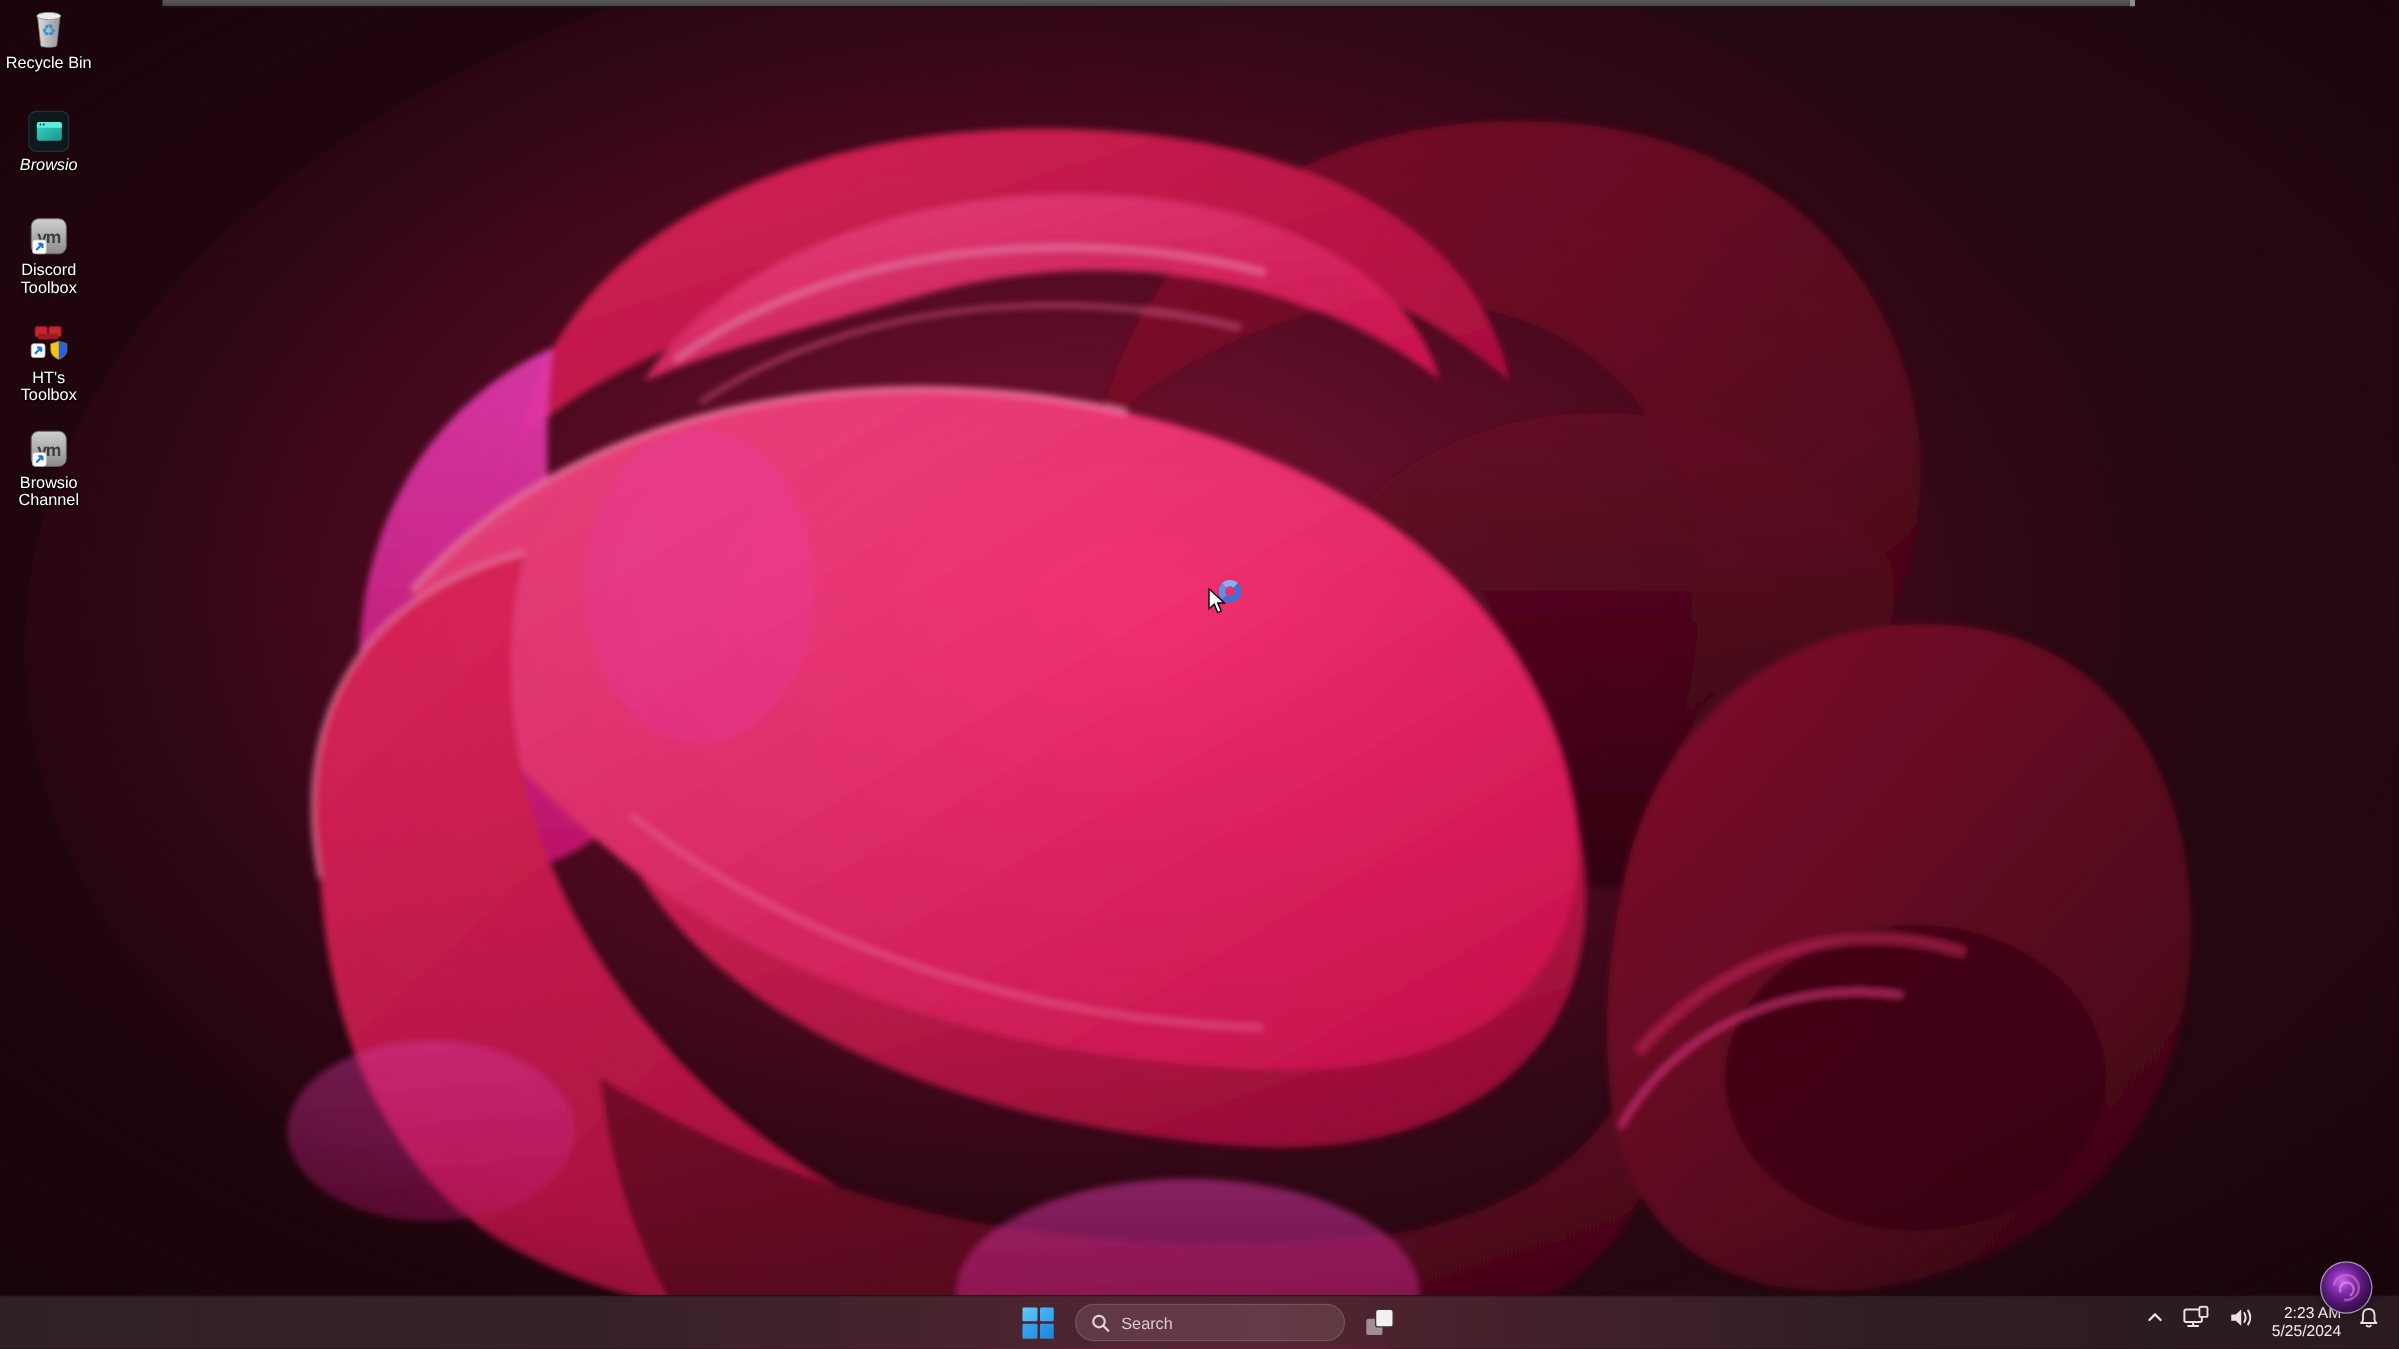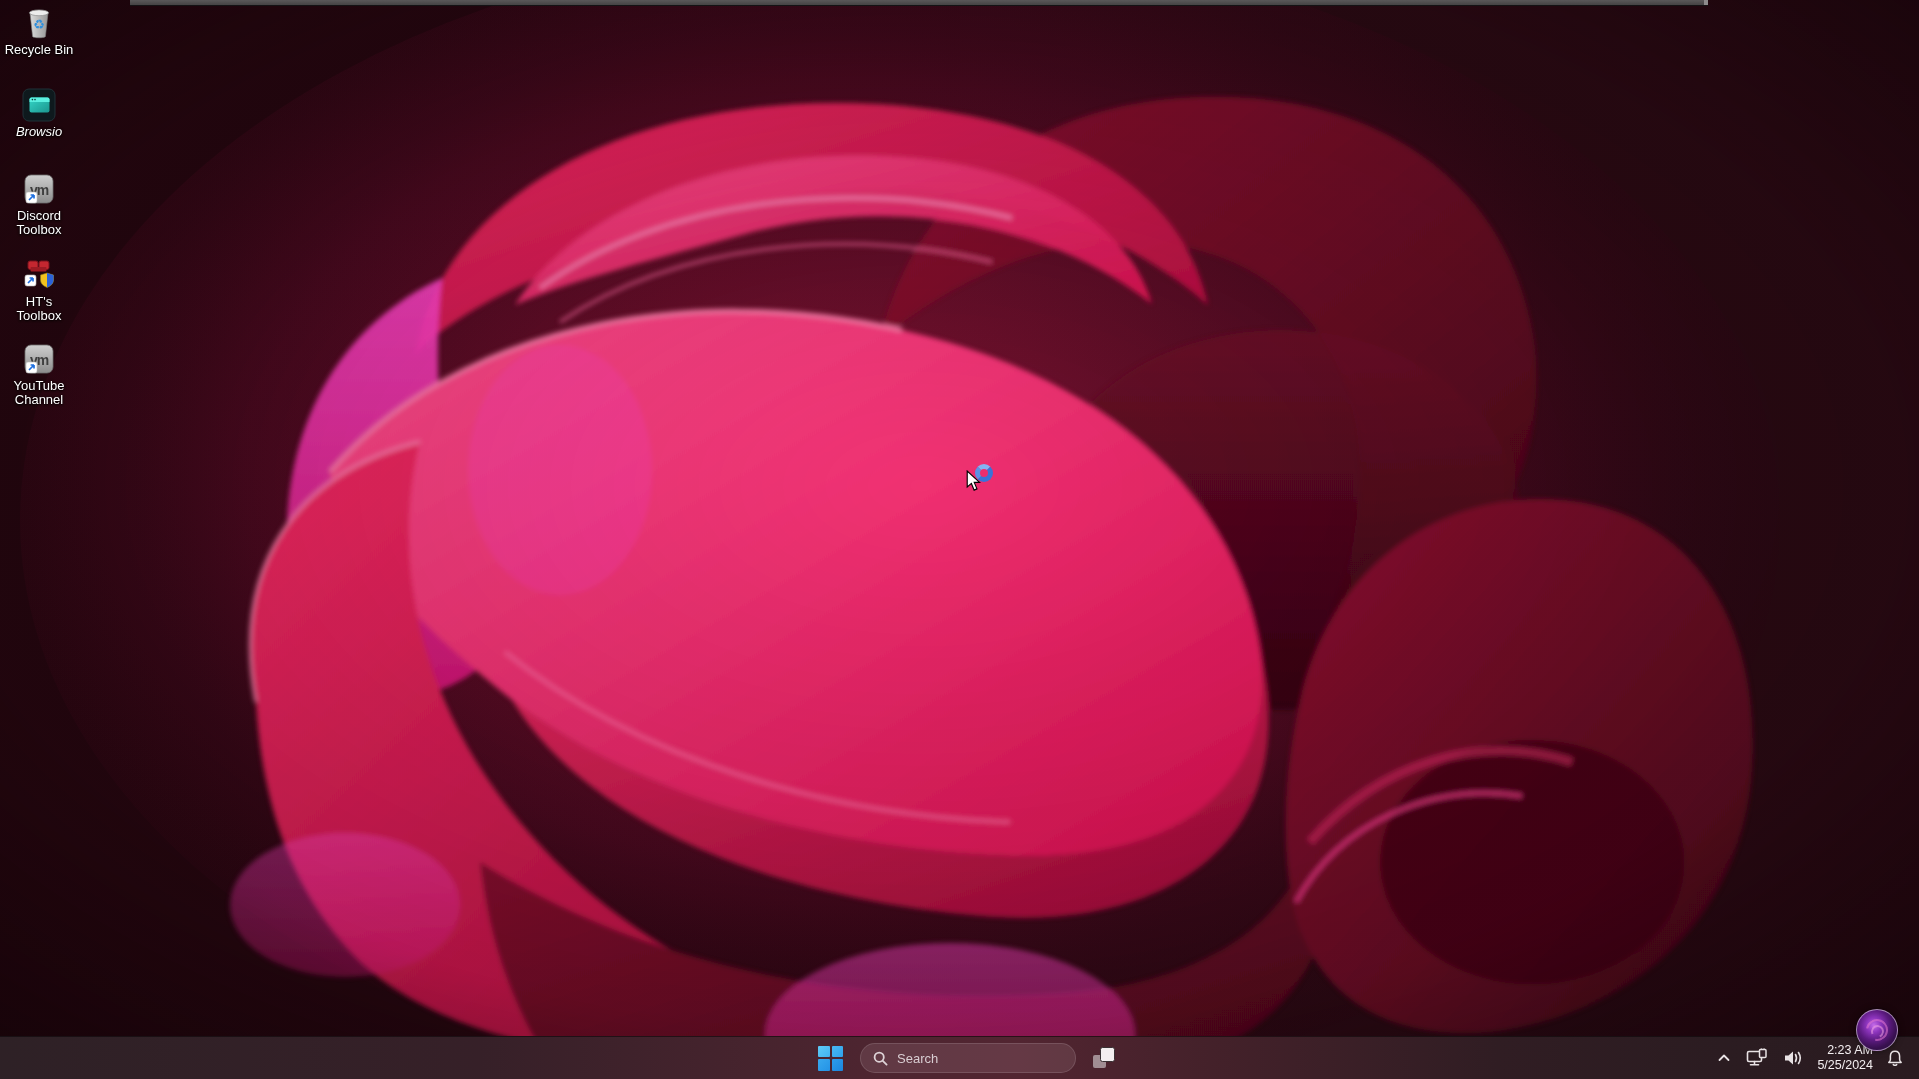--- a/index.html
+++ b/index.html
@@ -83,21 +83,21 @@
     position:absolute;left:0;bottom:1px;width:13px;height:13px;border-radius:2px;
     background:rgba(190,178,182,0.75);
   }
   #task-view-icon .front{
     position:absolute;right:0;top:0;width:15px;height:15px;border-radius:2.5px;
     background:#f3eef0;border:1.6px solid #3a3134;box-sizing:border-box;
   }
 
   
   #tb-tray{
-    position:absolute;right:0;top:0;height:42px;display:flex;align-items:center;
+    position:absolute;right:0;top:0;height:42px;display:flex;
     padding-right:10px;gap:4px;
   }
   .tray-btn{height:34px;display:flex;align-items:center;justify-content:center;
     padding:0 5px;border-radius:4px;}
   #clock{display:flex;flex-direction:column;align-items:flex-end;justify-content:center;
     color:#f3eef0;font-size:12.5px;line-height:15px;padding:0 4px;}
 
   
   #channel-logo{
     position:absolute;left:1856px;top:1009px;width:40px;height:40px;border-radius:50%;
@@ -291,21 +291,21 @@
 
   <div class="desk-item" id="di-youtube">
     <div class="ico">
       <svg width="34" height="34" viewBox="0 0 34 34">
         <rect x="3" y="3" width="28" height="28" rx="6" fill="url(#vmG1)" stroke="#6e6e6e" stroke-width="0.8"></rect>
         <text x="17" y="22.5" font-size="14" font-weight="bold" text-anchor="middle" fill="#3e3e3e" letter-spacing="-1">vm</text>
         <rect x="4" y="20" width="11" height="11" rx="2" fill="#ffffff" stroke="#b8b8b8" stroke-width="0.6"></rect>
         <path d="M7,28 L12,23 M12,23 h-3.4 M12,23 v3.4" stroke="#1e6fe0" stroke-width="1.7" fill="none"></path>
       </svg>
     </div>
-    <div class="lbl">YouTube Channel</div>
+    <div class="lbl">Browsio Channel</div>
   </div>
 </div>
 
 <div id="busy-ring"></div>
 <svg id="cursor" viewBox="0 0 14 21">
   <path d="M1,1 L1,16.2 L5,12.8 L7.6,19.2 L10.3,18 L7.7,11.8 L12.8,11.8 Z" fill="#ffffff" stroke="#000000" stroke-width="1.1"></path>
 </svg>
 
 <div id="taskbar">
 

